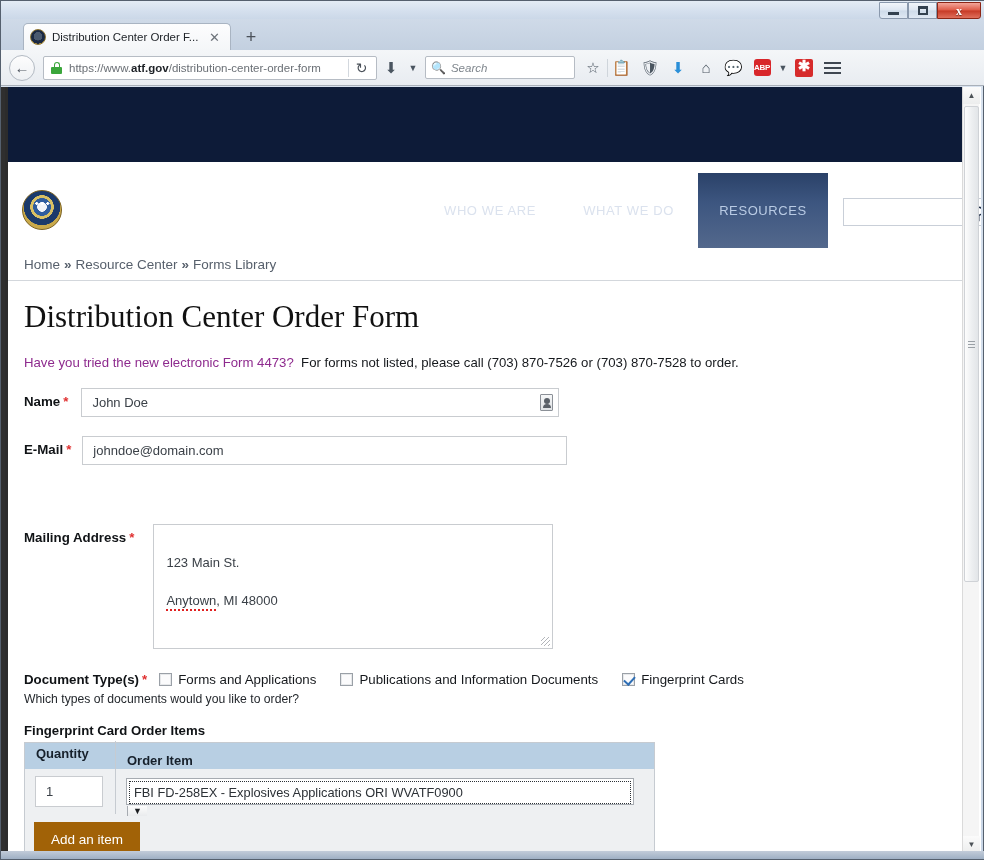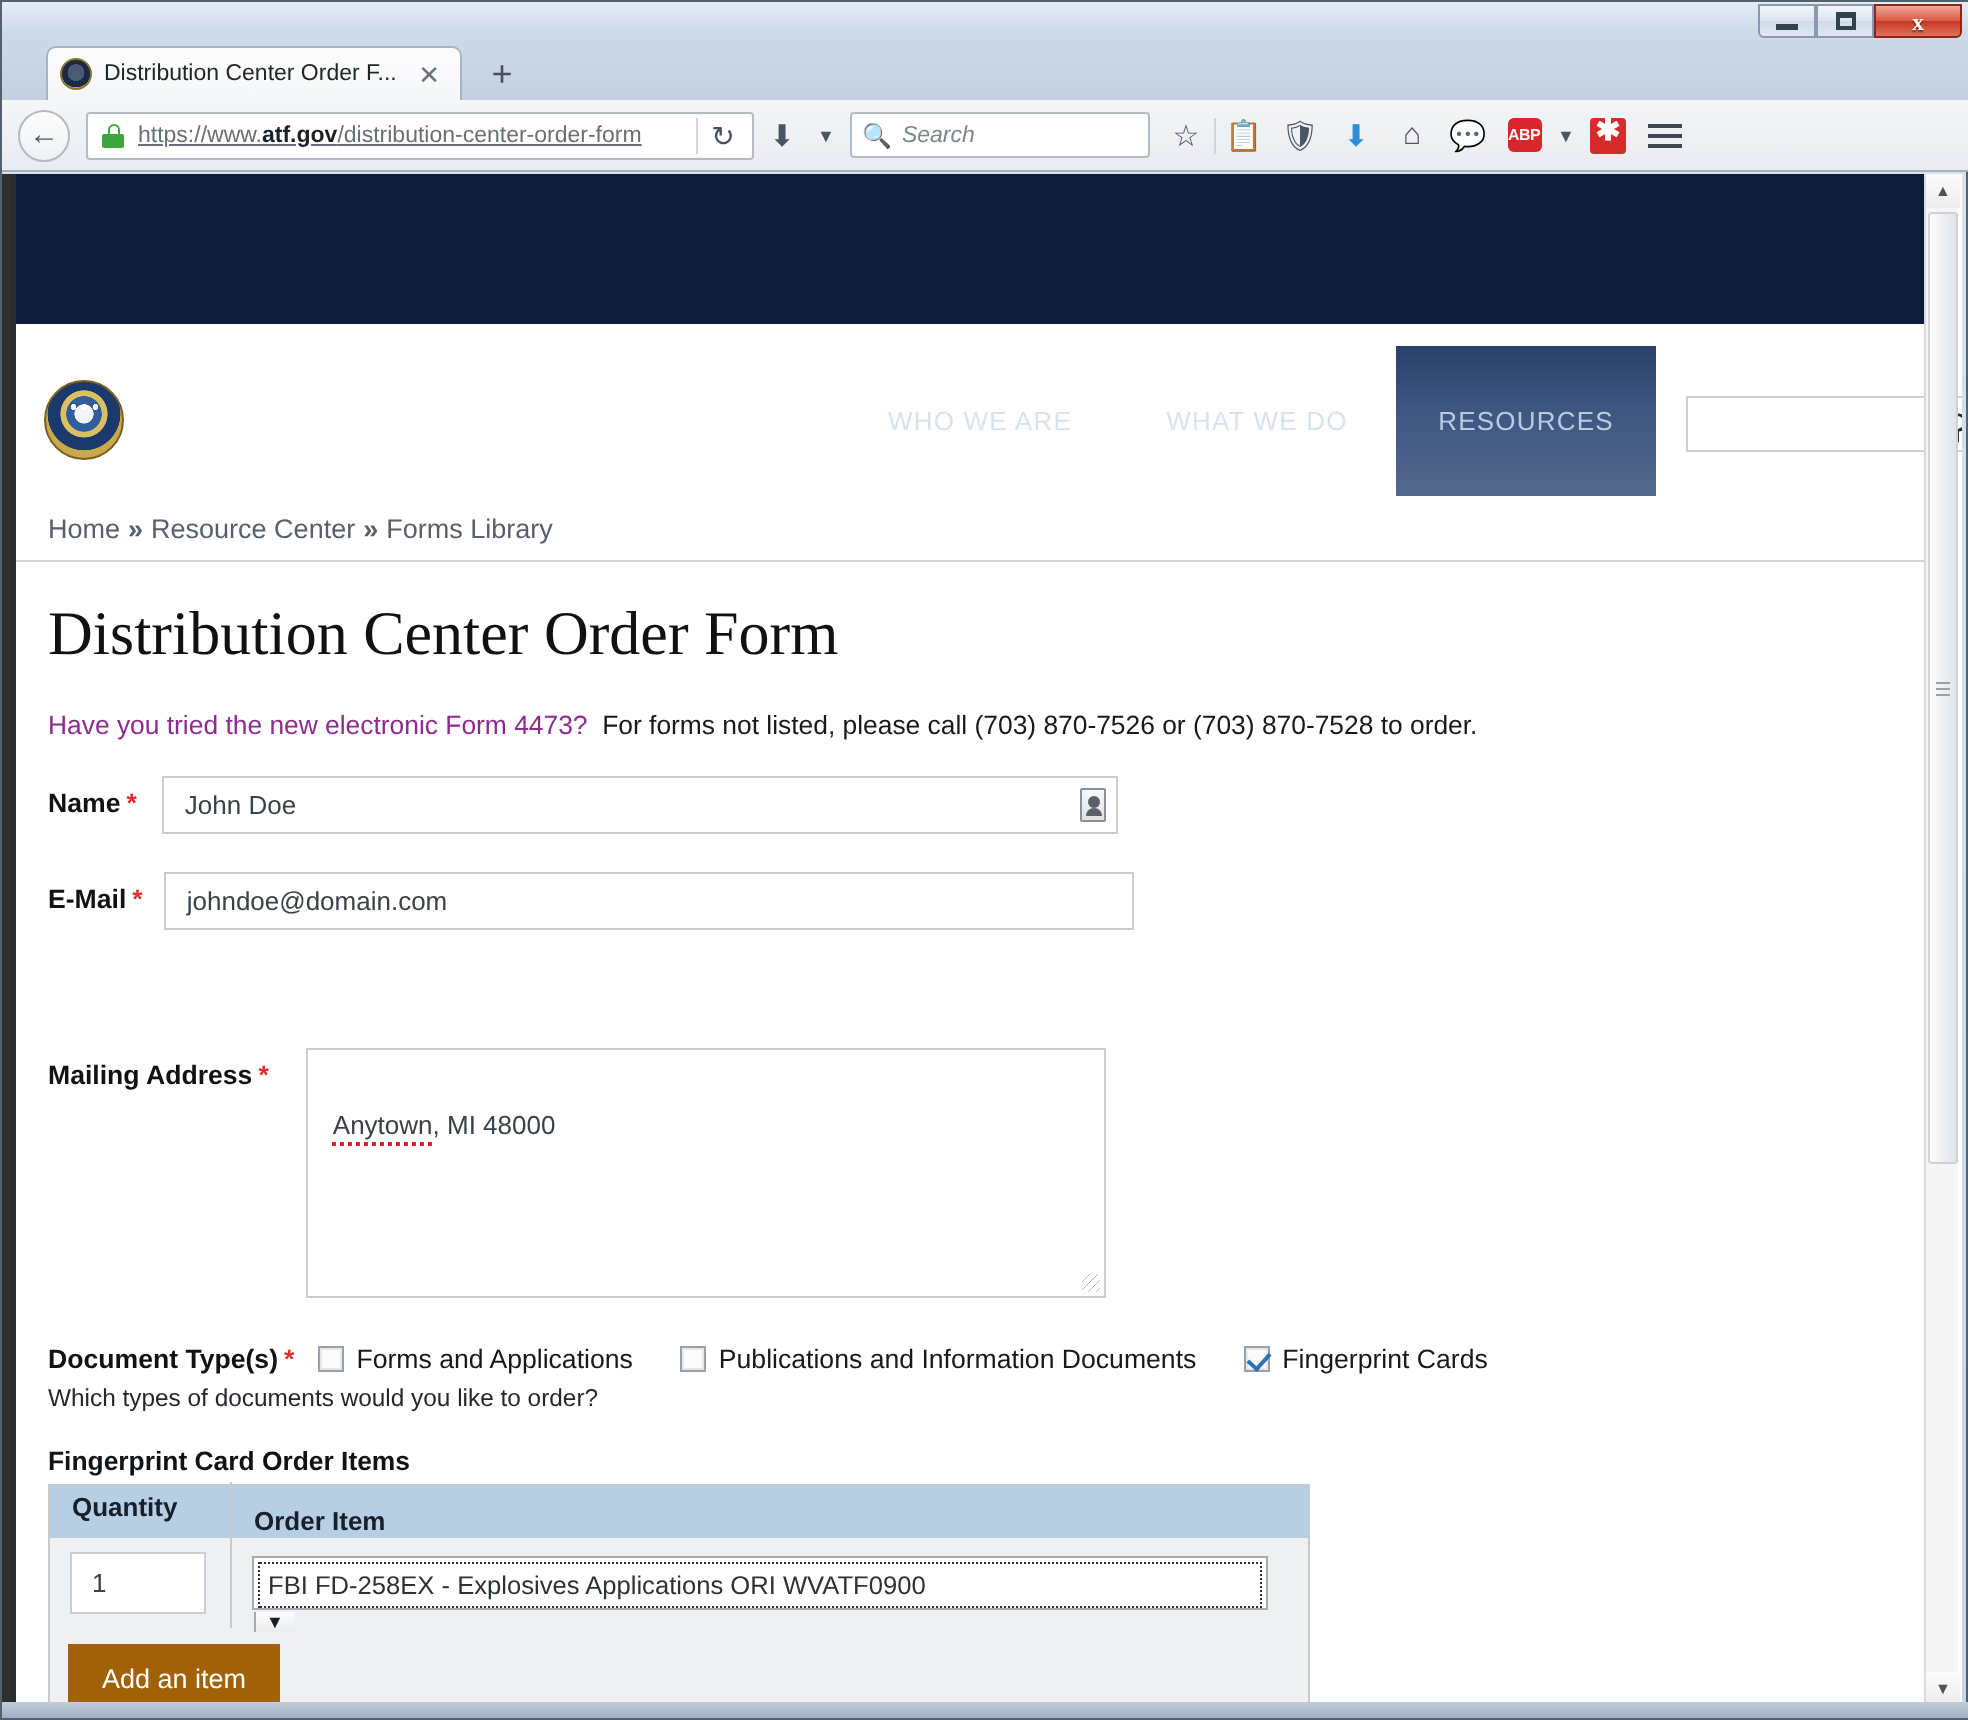--- a/index.html
+++ b/index.html
@@ -94,21 +94,21 @@
     flex: 0 0 334px; height: 24px;
     background: #fff; border: 1px solid #b6bcc4; border-radius: 2px;
     display: flex; align-items: center; padding: 0 2px;
   }
   #lockicon {
     width: 11px; height: 12px; margin: 0 7px 0 5px; position: relative; flex: 0 0 11px;
   }
   #lockicon .body { position:absolute; bottom:0; width:11px; height:7px; background:#3ba63b; border-radius:1px; }
   #lockicon .shackle { position:absolute; top:0; left:2.5px; width:6px; height:6px; border:1.6px solid #3ba63b; border-bottom:none; border-radius:3px 3px 0 0; }
   #urltext {
-    flex: 1; font-size: 11.5px; color: #6a6f75; white-space: nowrap; overflow: hidden; text-decoration: underline;
+    flex: 1; font-size: 11.5px; color: #6a6f75; white-space: nowrap; overflow: hidden;
   }
   #urltext b { color: #1d2126; font-weight: bold; }
   #reloadbtn {
     flex: 0 0 26px; text-align: center; color: #4a5159; font-size: 14px;
     border-left: 1px solid #d3d8de; height: 18px; line-height: 18px;
   }
   .tbicon {
     flex: 0 0 auto; width: 28px; height: 28px;
     display: flex; align-items: center; justify-content: center;
     color: #4a5560; font-size: 15px;
@@ -470,20 +470,21 @@
           <span>johndoe@domain.com</span>
         </div>
       </div>
 
 
       <div class="frow" id="row-addr">
         <div class="flabel">
           <span>Mailing Address</span><span class="req">*</span>
         </div>
         <div id="in-addr">
+          <div>123 Main St.</div>
           <div><span class="misspell">Anytown</span><span>, MI  48000</span></div>
           <span id="resizer"></span>
         </div>
       </div>
 
       <div id="doctypes">
         <span class="dt-label">
           <span>Document Type(s)</span><span class="req">*</span>
         </span>
         <label class="cbgroup">

